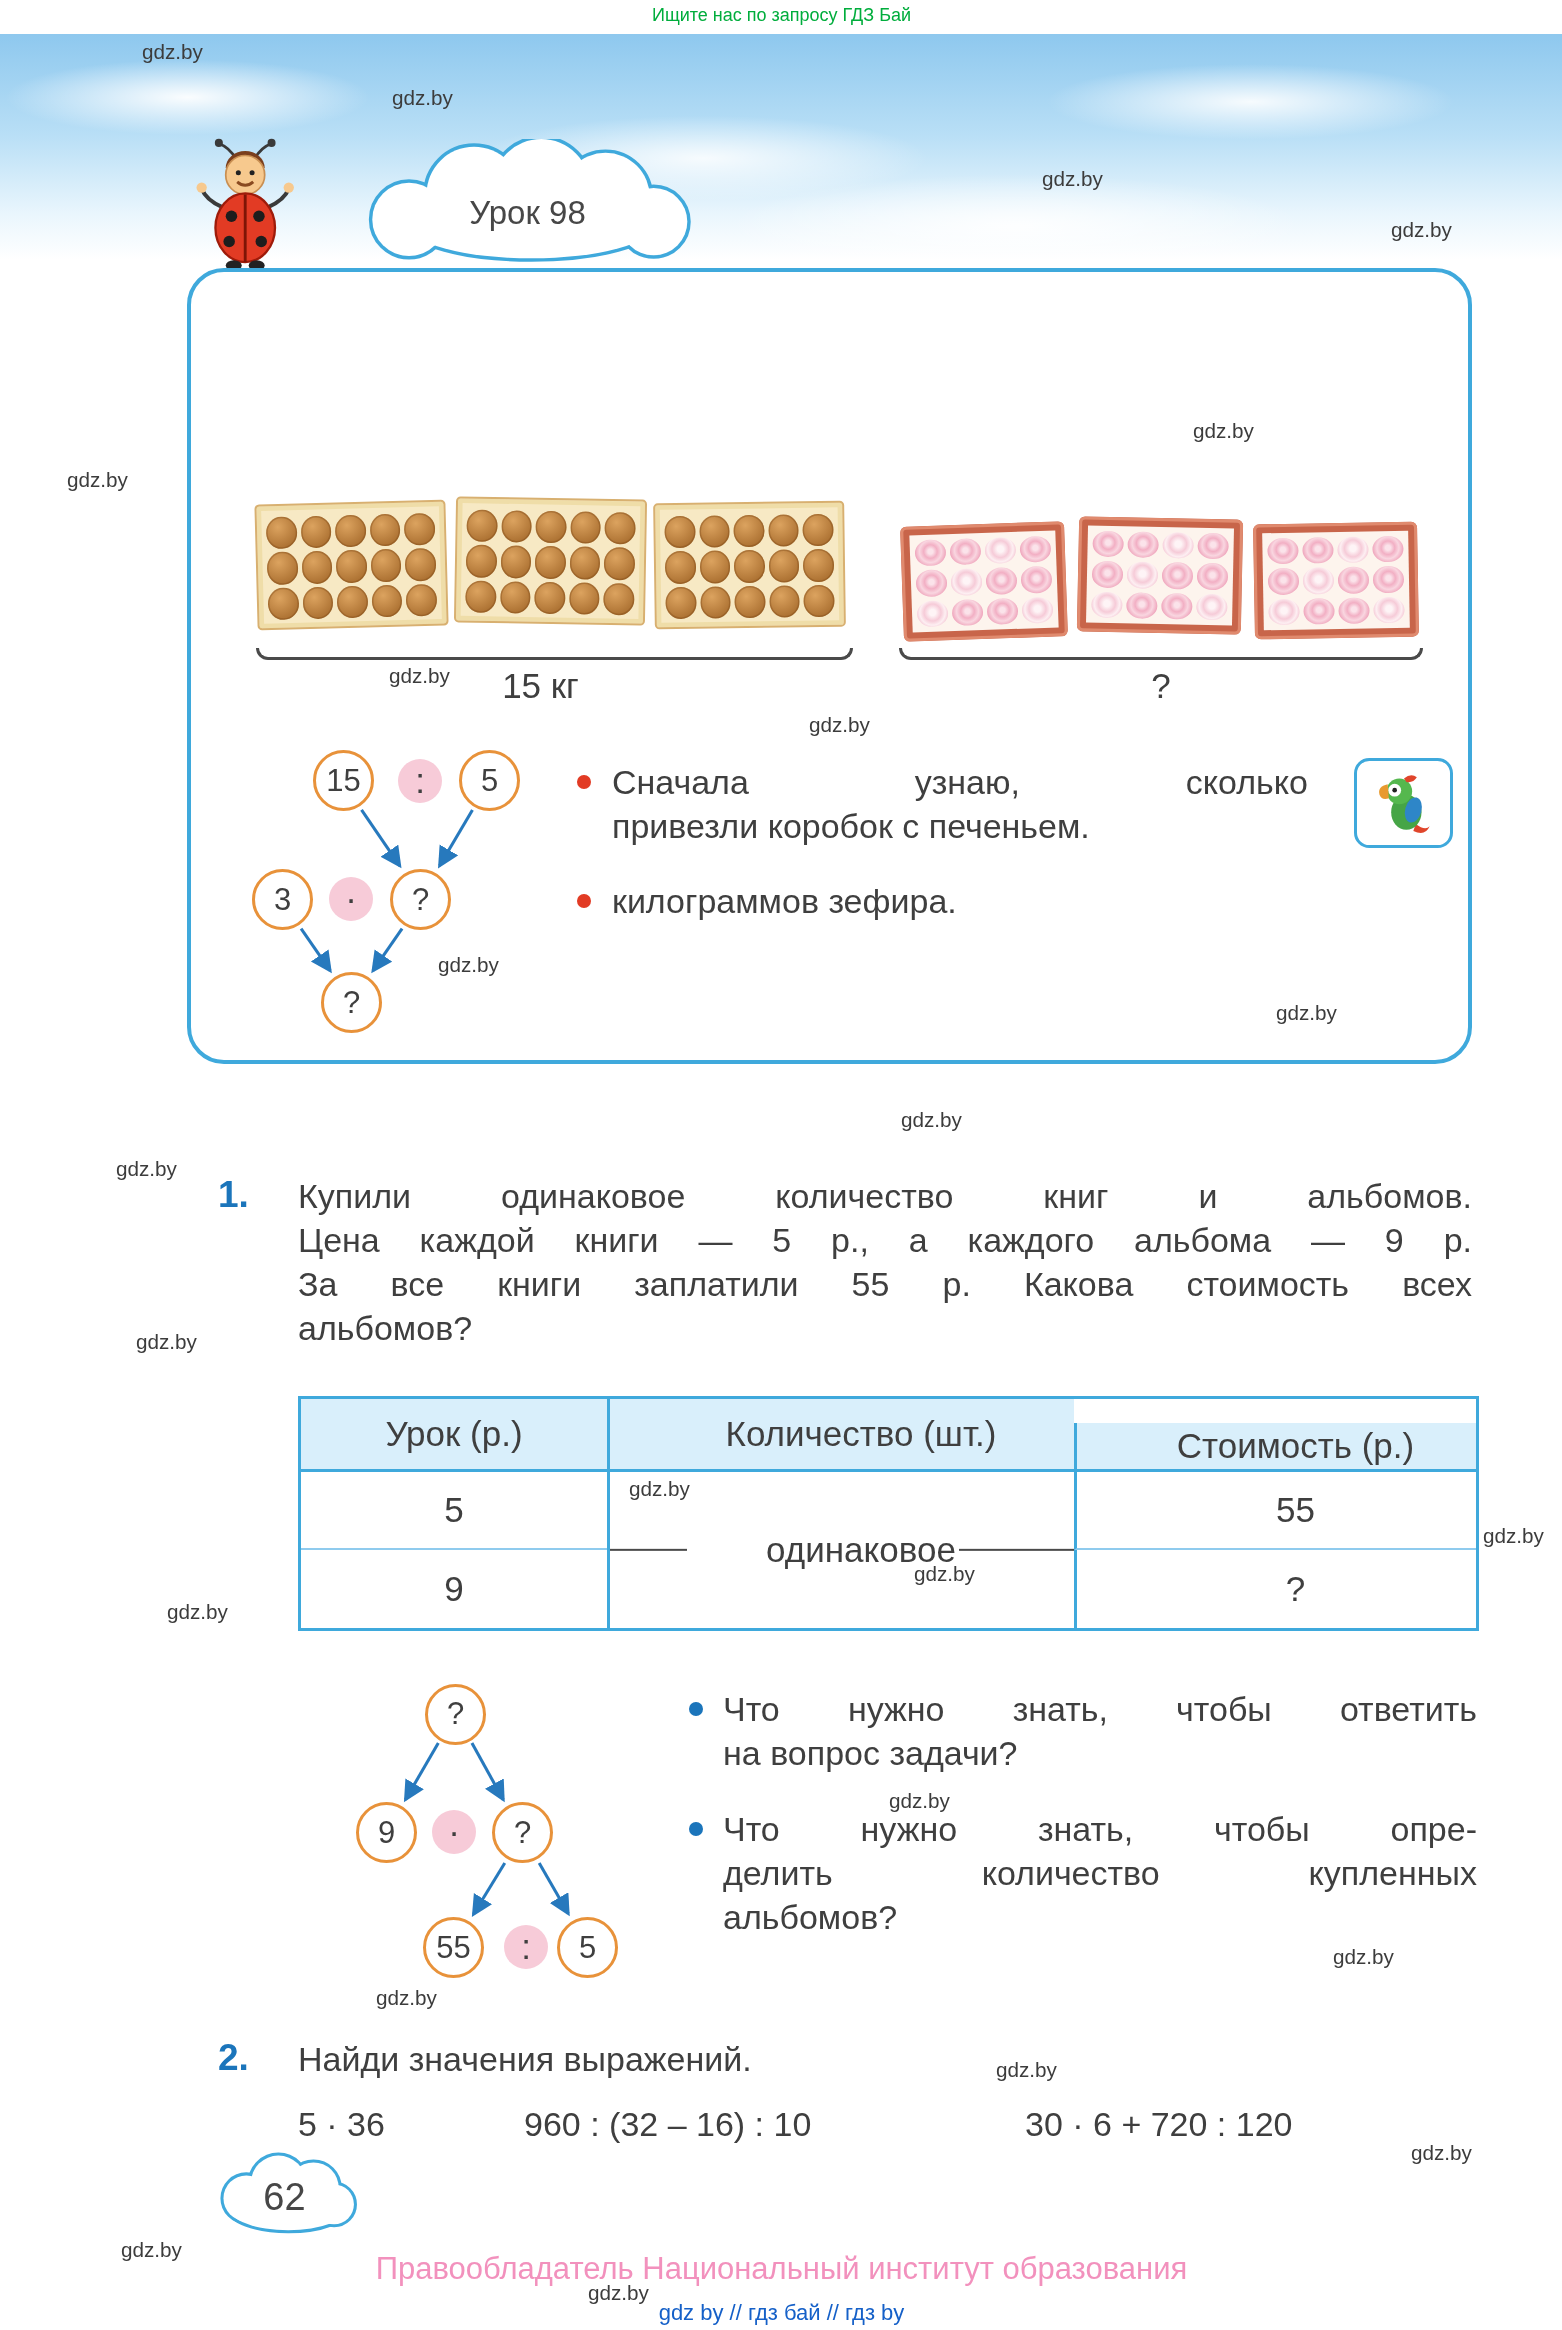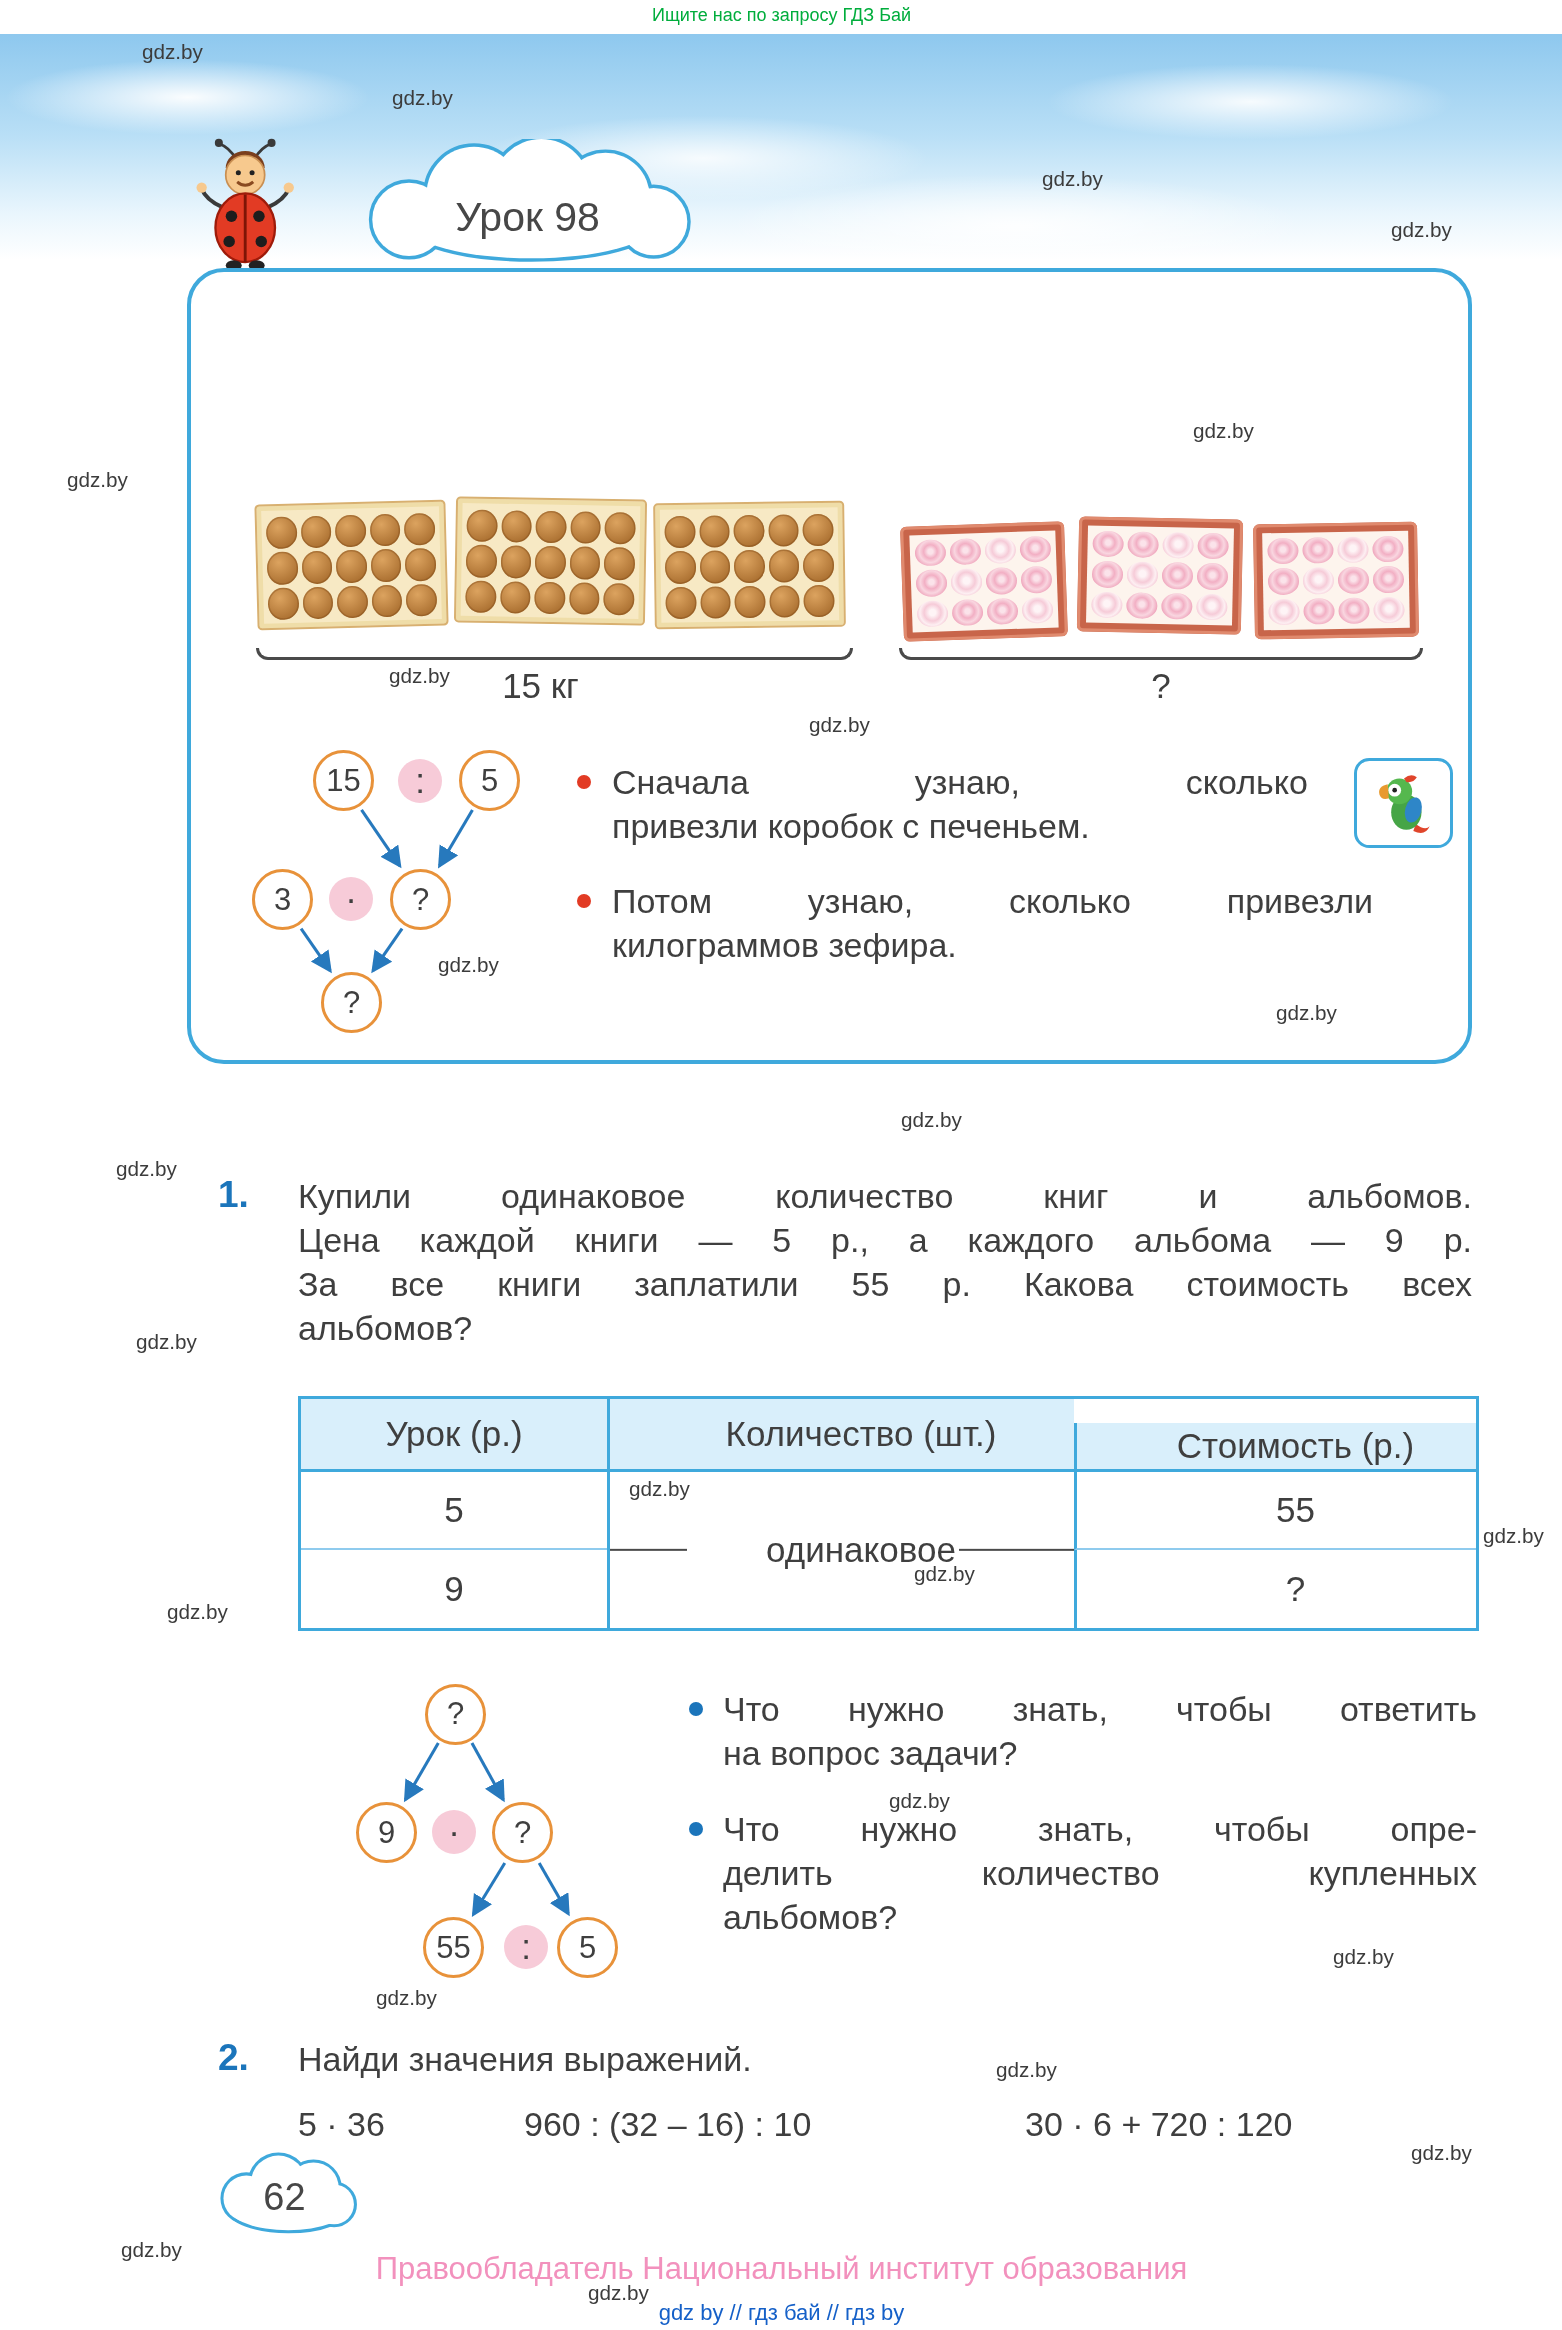--- a/index.html
+++ b/index.html
@@ -141,21 +141,21 @@
       </g>
       <g fill="#ffffff">
         <circle cx="85" cy="105" r="48"></circle>
           <circle cx="170" cy="72" r="62"></circle>
         <circle cx="258" cy="64" r="64"></circle>
           <circle cx="342" cy="76" r="58"></circle>
         <circle cx="405" cy="108" r="44"></circle>
           <ellipse cx="245" cy="112" rx="160" ry="44"></ellipse>
       </g>
     </svg>
-    <div class="cloud-text" style="top:55px;font-size:41px;">Урок 98</div>
+    <div class="cloud-text" style="top:55px;font-size:33px;">Урок 98</div>
   </div>
 
   <div class="box1">
 
 
     <div class="cookie-box" style="left:65px;top:230px;transform:rotate(-1.5deg);">
         <div class="cookie"></div>
         <div class="cookie"></div>
         <div class="cookie"></div>
         <div class="cookie"></div>
@@ -281,21 +281,20 @@
       <div class="circ" style="left:88px;top:237px;">?</div>
     </div>
 
     <div class="dot dot-red" style="left:386px;top:503px;"></div>
     <div class="bullet-text body-text" style="left:421px;top:488px;width:696px;">
       <div class="jline">Сначала узнаю, сколько</div>
       <div>привезли коробок с печеньем.</div>
     </div>
     <div class="dot dot-red" style="left:386px;top:622px;"></div>
     <div class="bullet-text body-text" style="left:421px;top:607px;width:761px;">
-      <div class="jline">Потом узнаю, сколько привезли</div>
       <div>килограммов зефира.</div>
     </div>
 
     <div class="parrot-box" style="left:1163px;top:486px;">
       <svg width="70" height="70" viewBox="0 0 60 60">
         <path d="M40,48 q8,6 12,2 q-4,9 -14,4 z" fill="#E0452B"></path>
         <ellipse cx="32" cy="38" rx="13" ry="15" fill="#46A546"></ellipse>
         <ellipse cx="38" cy="36" rx="7" ry="11" fill="#2E86C8" transform="rotate(15 38 36)"></ellipse>
         <circle cx="26" cy="20" r="11" fill="#55B84E"></circle>
         <path d="M30,9 q6,-5 11,-1 q-3,5 -9,4 z" fill="#E0452B"></path>

